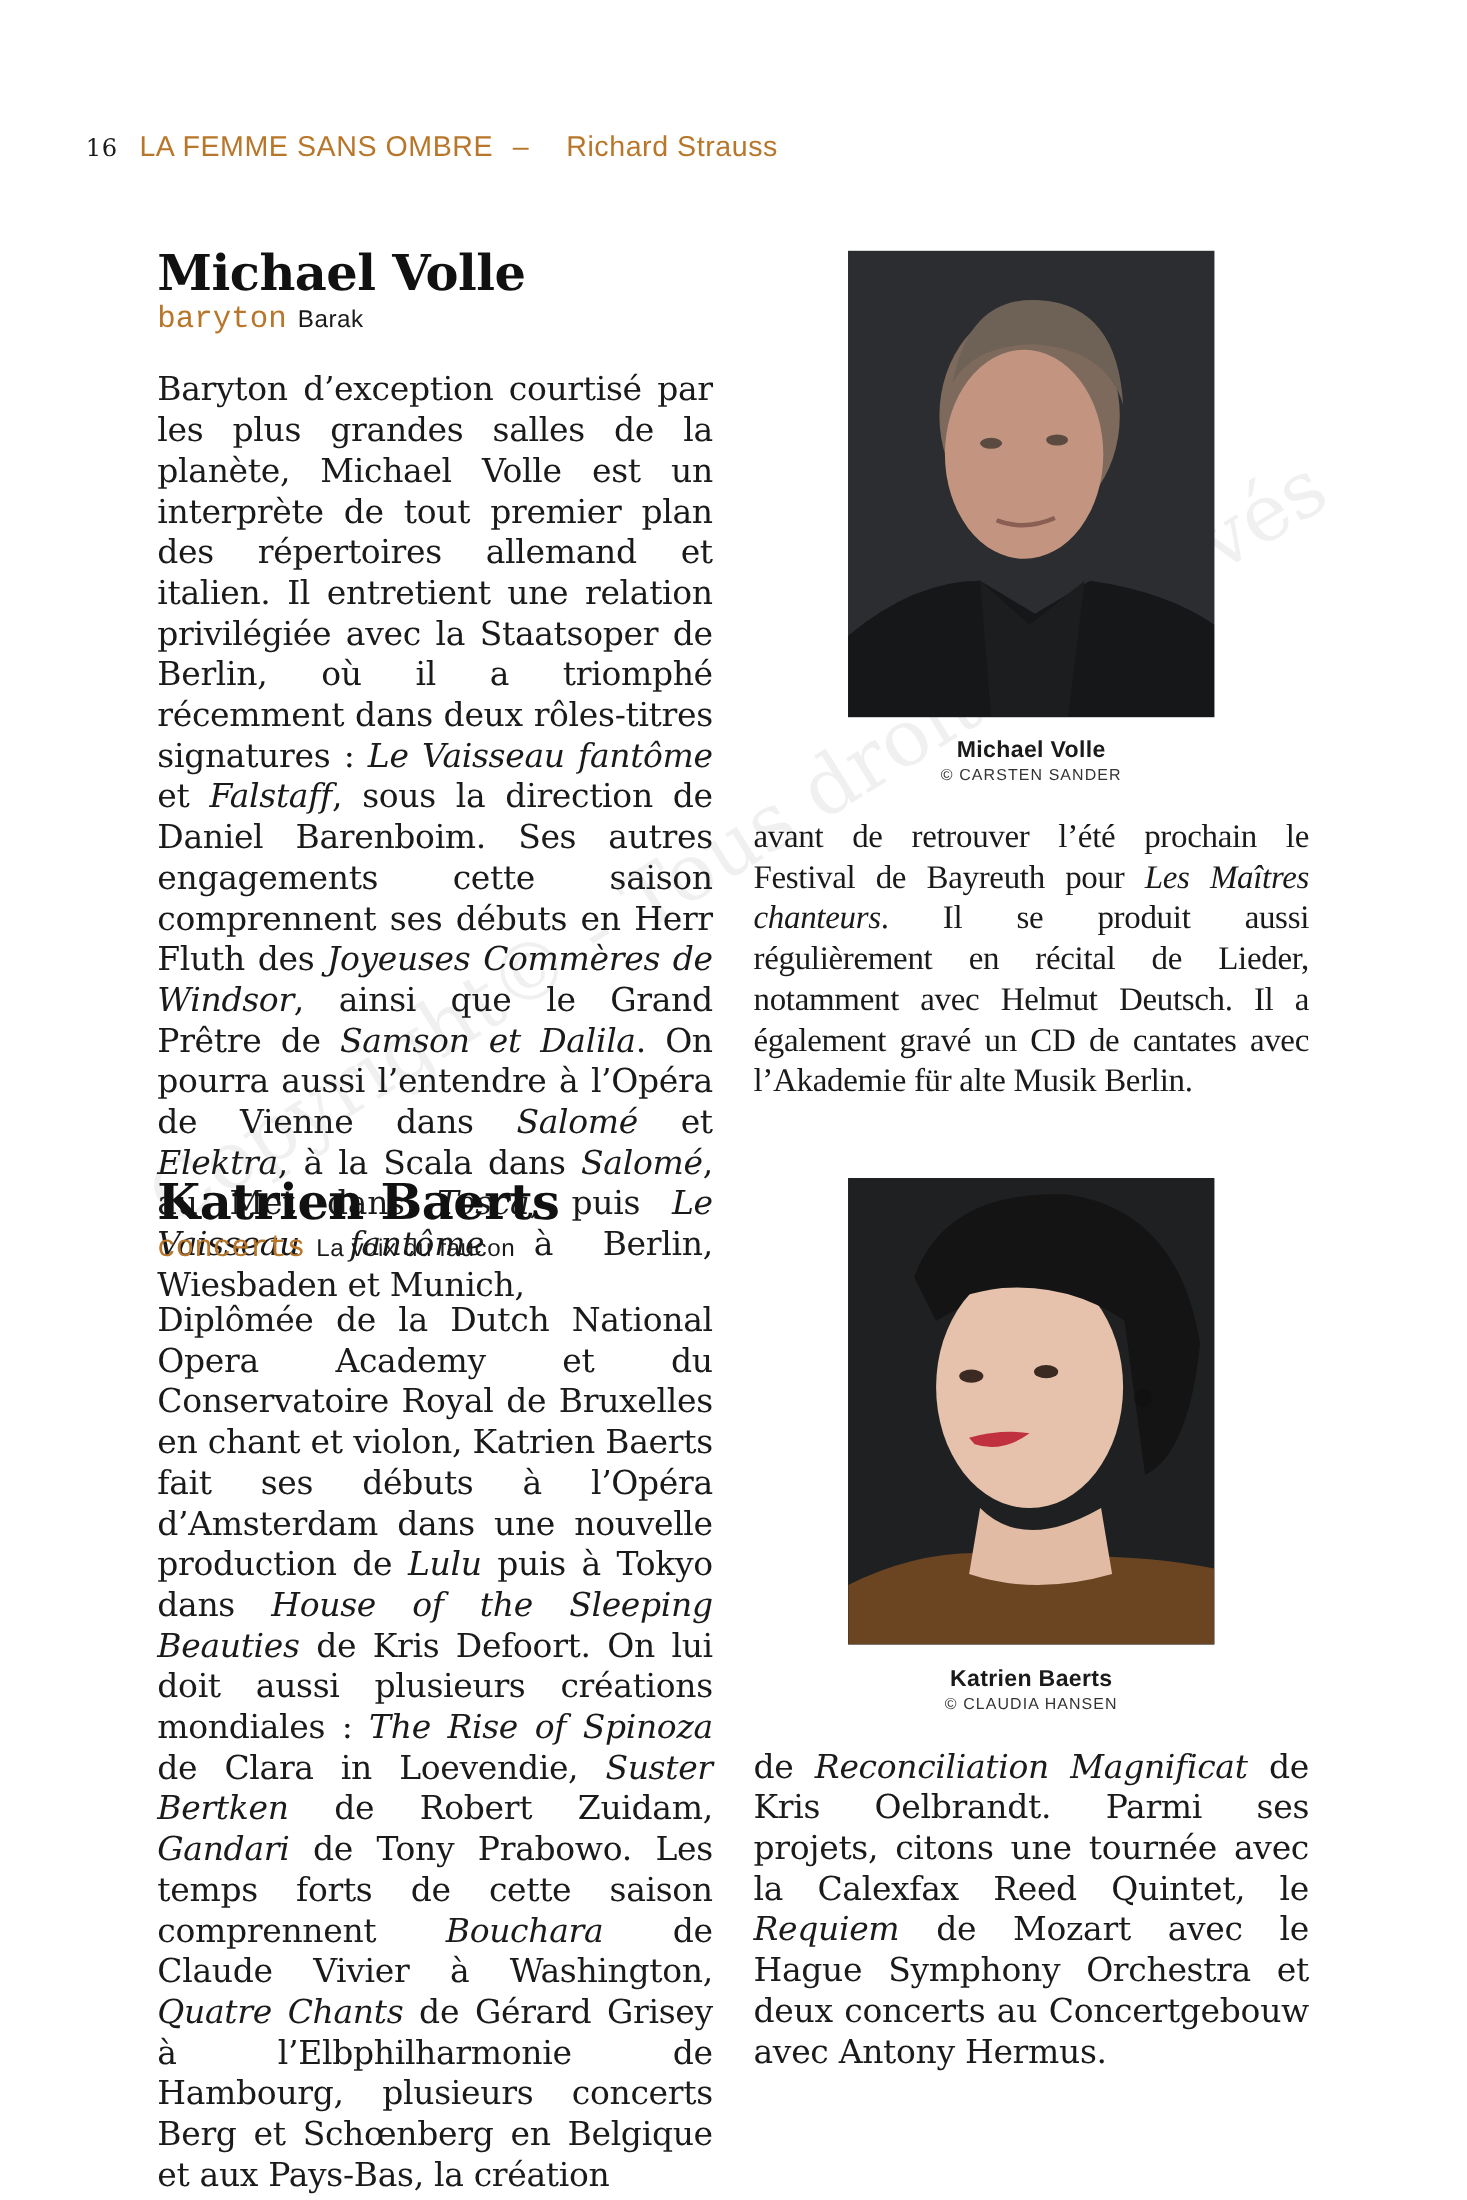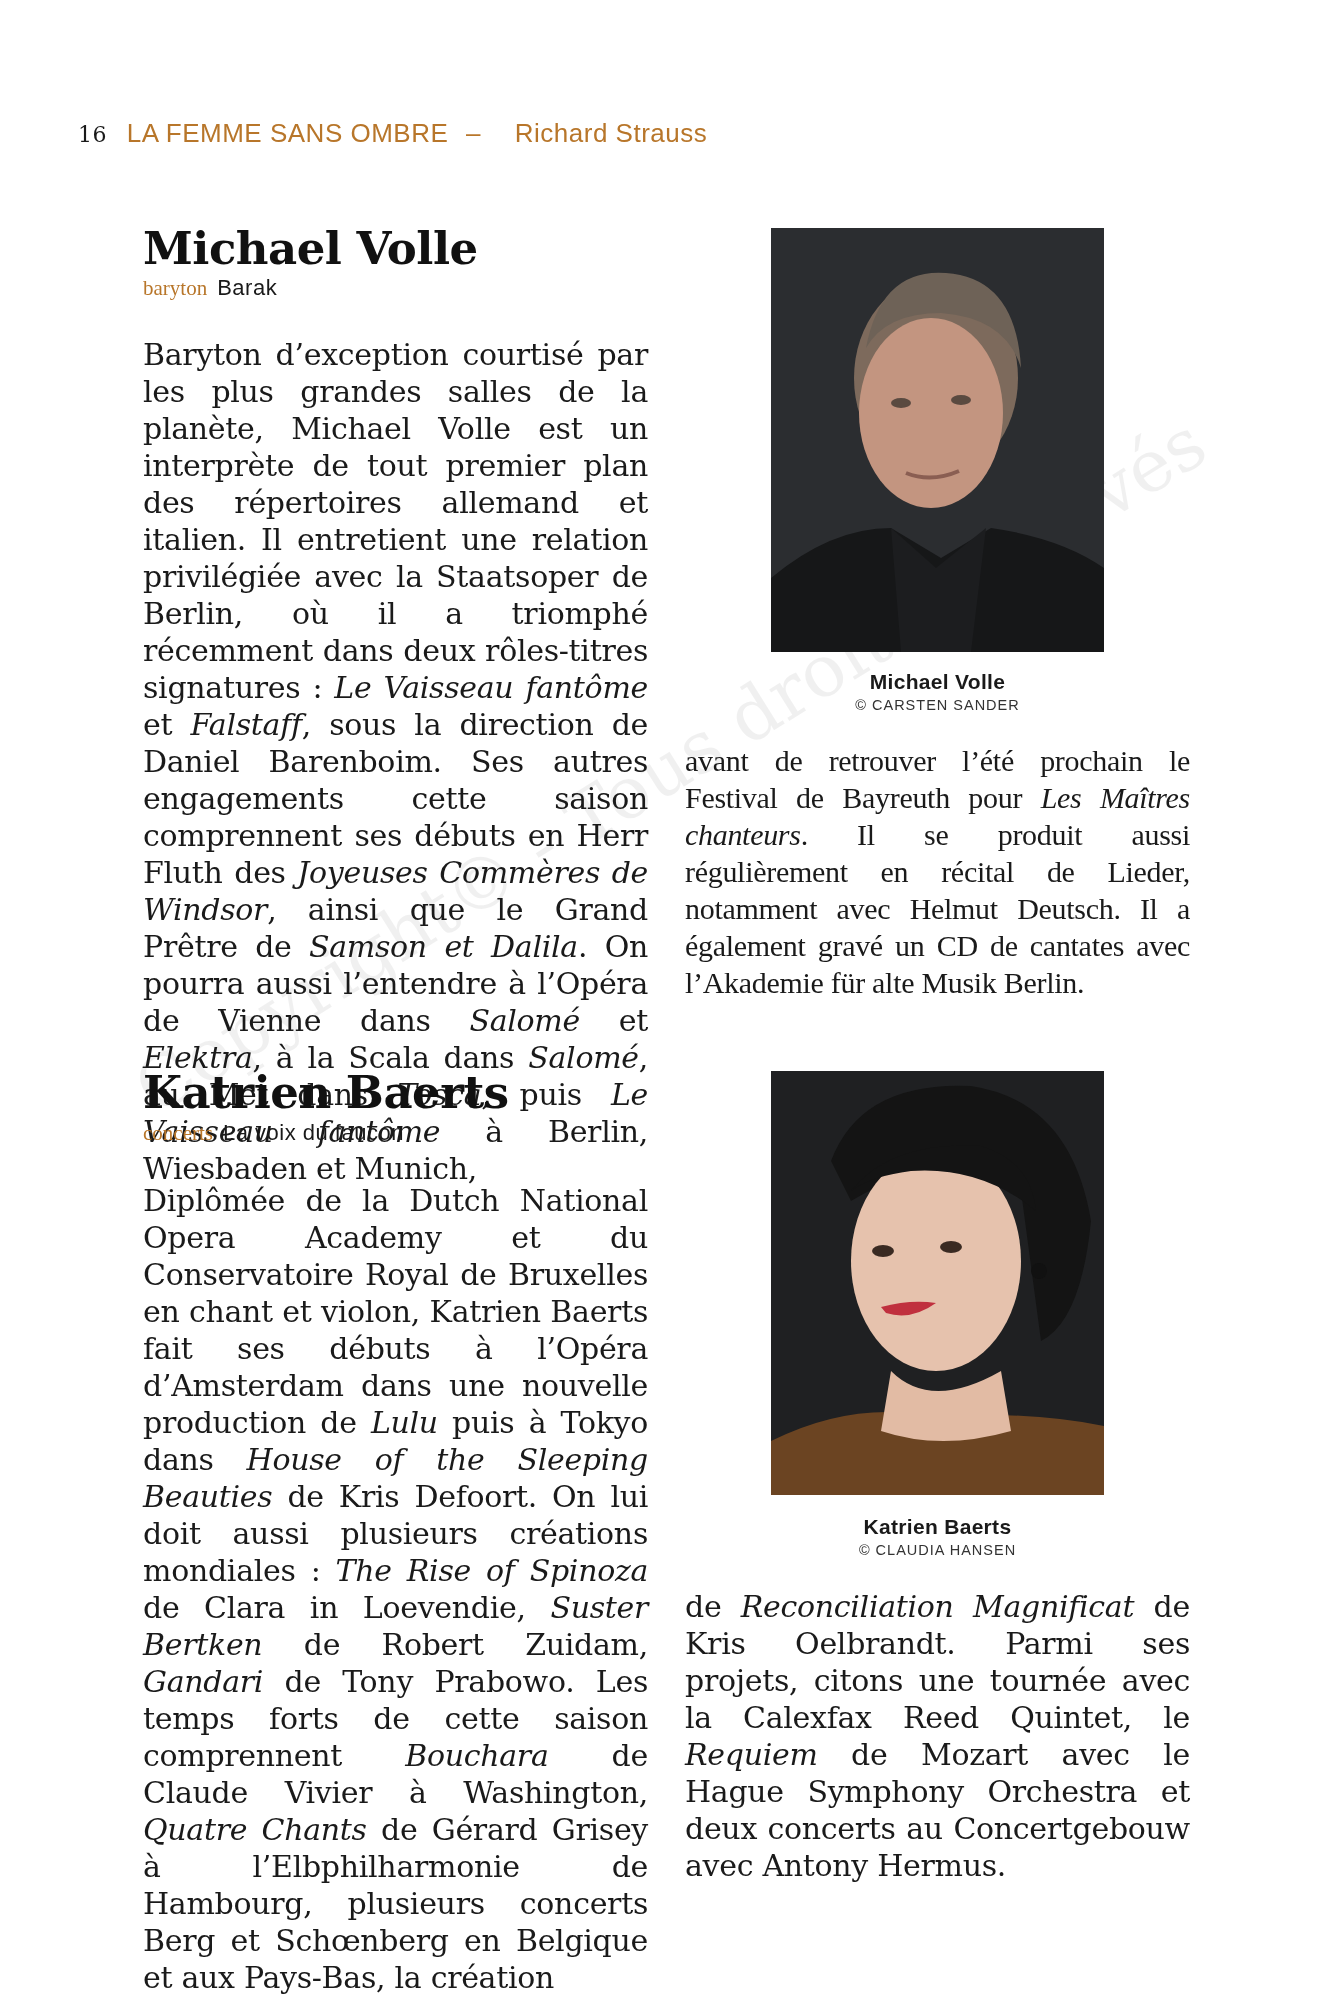--- a/index.html
+++ b/index.html
@@ -5,21 +5,21 @@
   html, body { margin: 0; padding: 0; background: #ffffff; }
   body { width: 1334px; height: 2000px; position: relative; overflow: hidden; font-family: "DejaVu Serif", serif; color: #1a1a1a; }
   .header { position: absolute; left: 78px; top: 118px; font-family: "Liberation Sans", sans-serif; font-size: 26px; letter-spacing: 0.5px; white-space: nowrap; }
   .header .page-num { color: #1a1a1a; font-family: "DejaVu Serif", serif; font-size: 22px; margin-right: 12px; }
   .header .title { color: #b8762a; }
   .header .sep { color: #b8762a; margin: 0 10px; }
   .header .composer { color: #b8762a; margin-left: 16px; }
 
   .name { position: absolute; left: 143px; font-family: "DejaVu Serif", serif; font-weight: bold; font-size: 45px; color: #111; letter-spacing: -0.5px; white-space: nowrap; }
   .role-line { position: absolute; left: 143px; white-space: nowrap; }
-  .voice { font-family: Liberation Serif, serif; font-size: 21px; color: #b8762a; }
+  .voice { font-family: Liberation Mono, monospace; font-size: 28px; color: #b8762a; }
   .character { font-family: "Liberation Sans", sans-serif; font-size: 22px; color: #1a1a1a; margin-left: 10px; letter-spacing: 0.5px; }
 
   .col { position: absolute; width: 505px; font-family: "DejaVu Serif", serif; font-size: 30px; line-height: 37px; text-align: justify; color: #1a1a1a; letter-spacing: -0.3px; }
   .col i { font-style: italic; }
 
   .photo { position: absolute; left: 771px; width: 333px; background: #2b2d30; overflow: hidden; }
   .photo svg { display: block; width: 100%; height: 100%; }
   .caption { position: absolute; left: 771px; width: 333px; text-align: center; font-family: "Liberation Sans", sans-serif; }
   .caption .cap-name { font-size: 21px; font-weight: bold; color: #1a1a1a; letter-spacing: 0.3px; display: block; }
   .caption .cap-credit { font-size: 14.5px; color: #333; letter-spacing: 1px; display: block; margin-top: 3px; }

